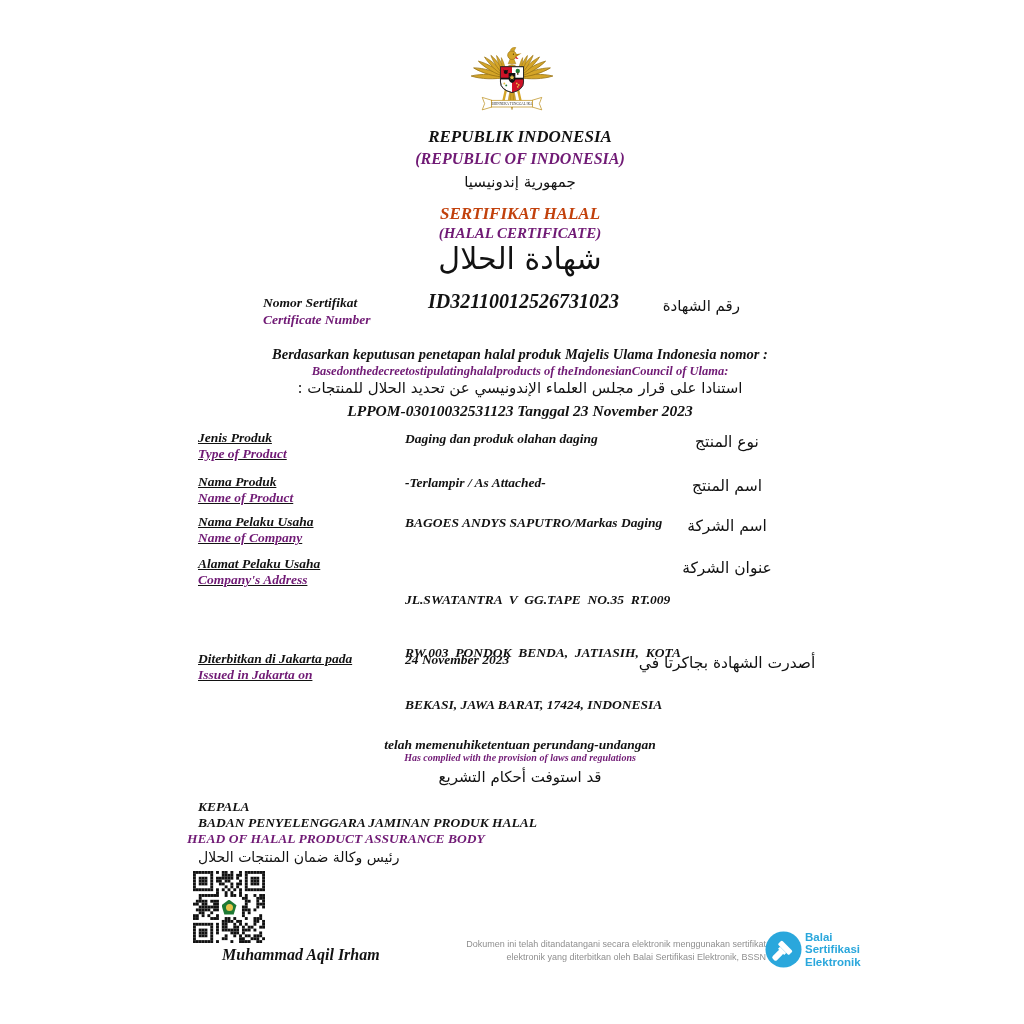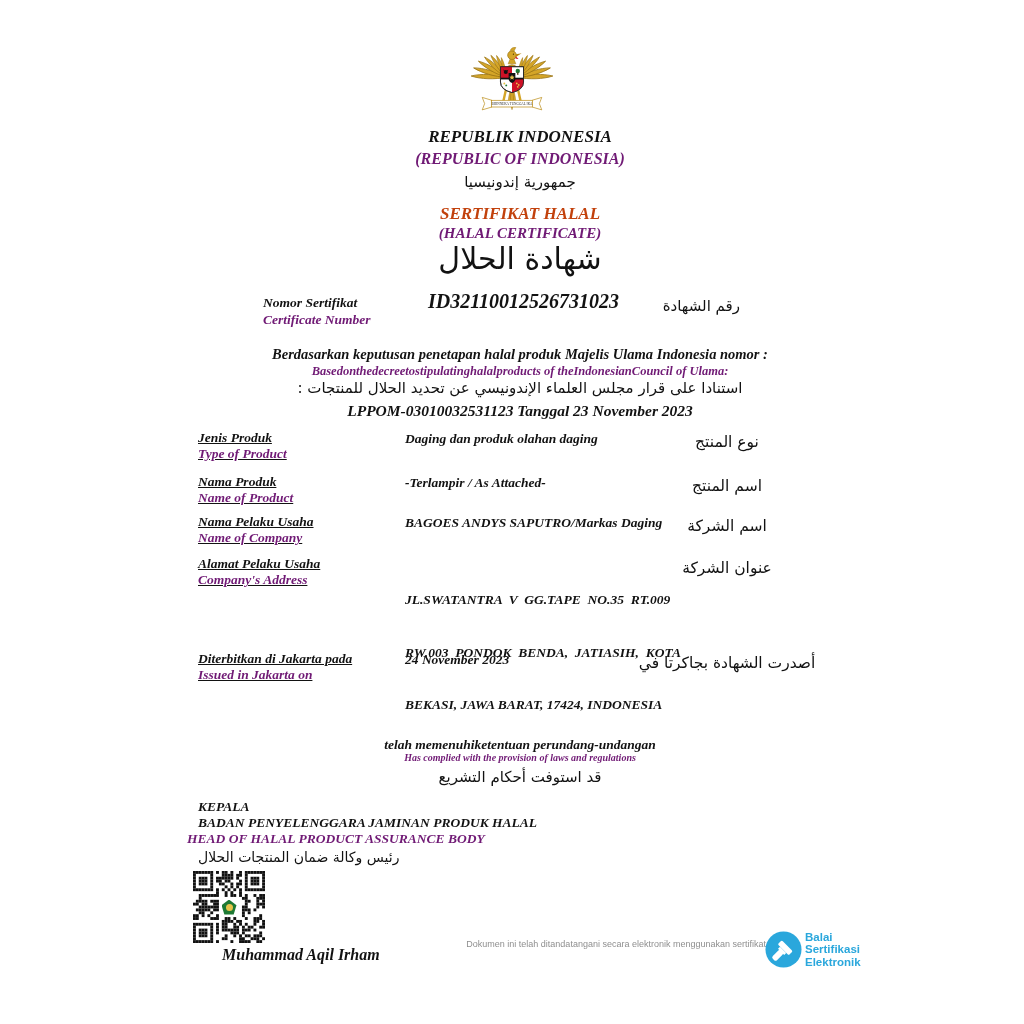--- a/index.html
+++ b/index.html
@@ -512,20 +512,21 @@
 <div id="qr-logo" class="abs">
   <div class="pent">
       <div class="dot"></div>
     </div>
 </div>
 
 <div id="sig-name" class="abs bi">Muhammad Aqil Irham</div>
 
 <div id="disclaimer" class="abs">
   <div>Dokumen ini telah ditandatangani secara elektronik menggunakan sertifikat</div>
+  <div>elektronik yang diterbitkan oleh Balai Sertifikasi Elektronik, BSSN</div>
 </div>
 
 <svg id="balai-icon" class="abs" viewBox="0 0 38 38" xmlns="http://www.w3.org/2000/svg">
   <circle cx="19" cy="19" r="18.5" fill="#2aa7dc"></circle>
   <g transform="rotate(-135 19 19)" fill="#ffffff">
     <rect x="16" y="4.5" width="6" height="12" rx="2"></rect>
     <rect x="14.5" y="15.5" width="9" height="3"></rect>
     <rect x="11" y="18.5" width="16" height="6" rx="1.5"></rect>
   </g>
 </svg>

